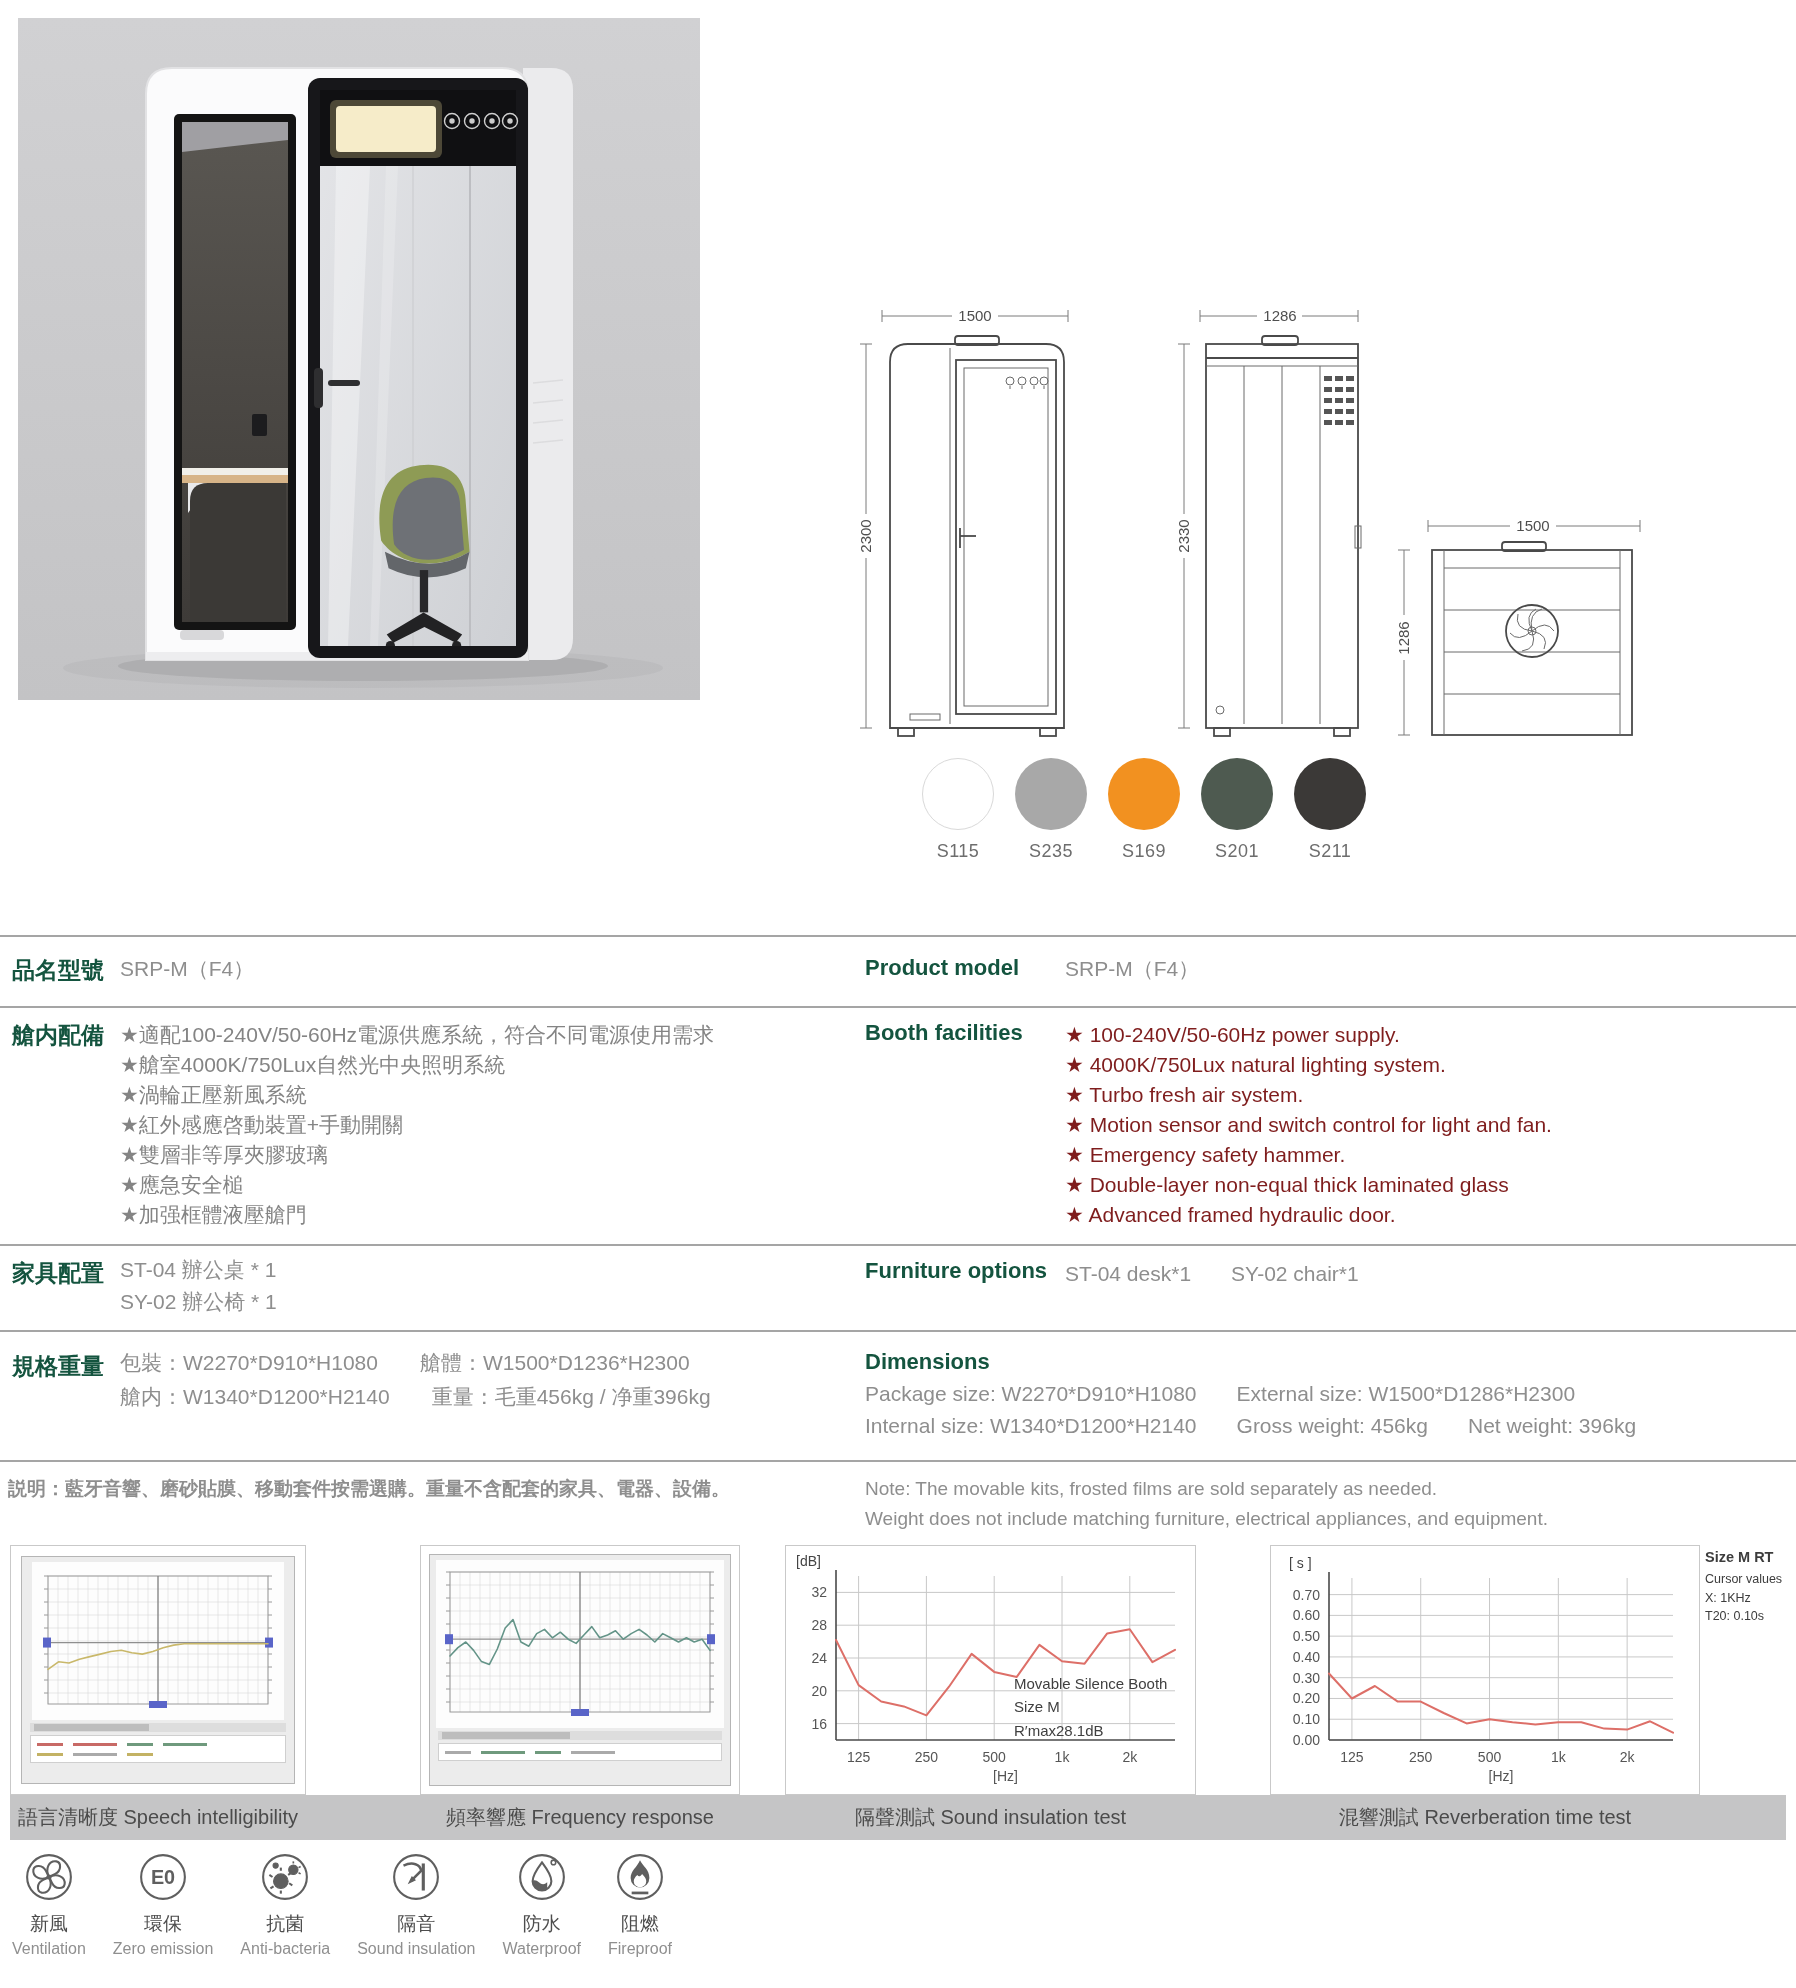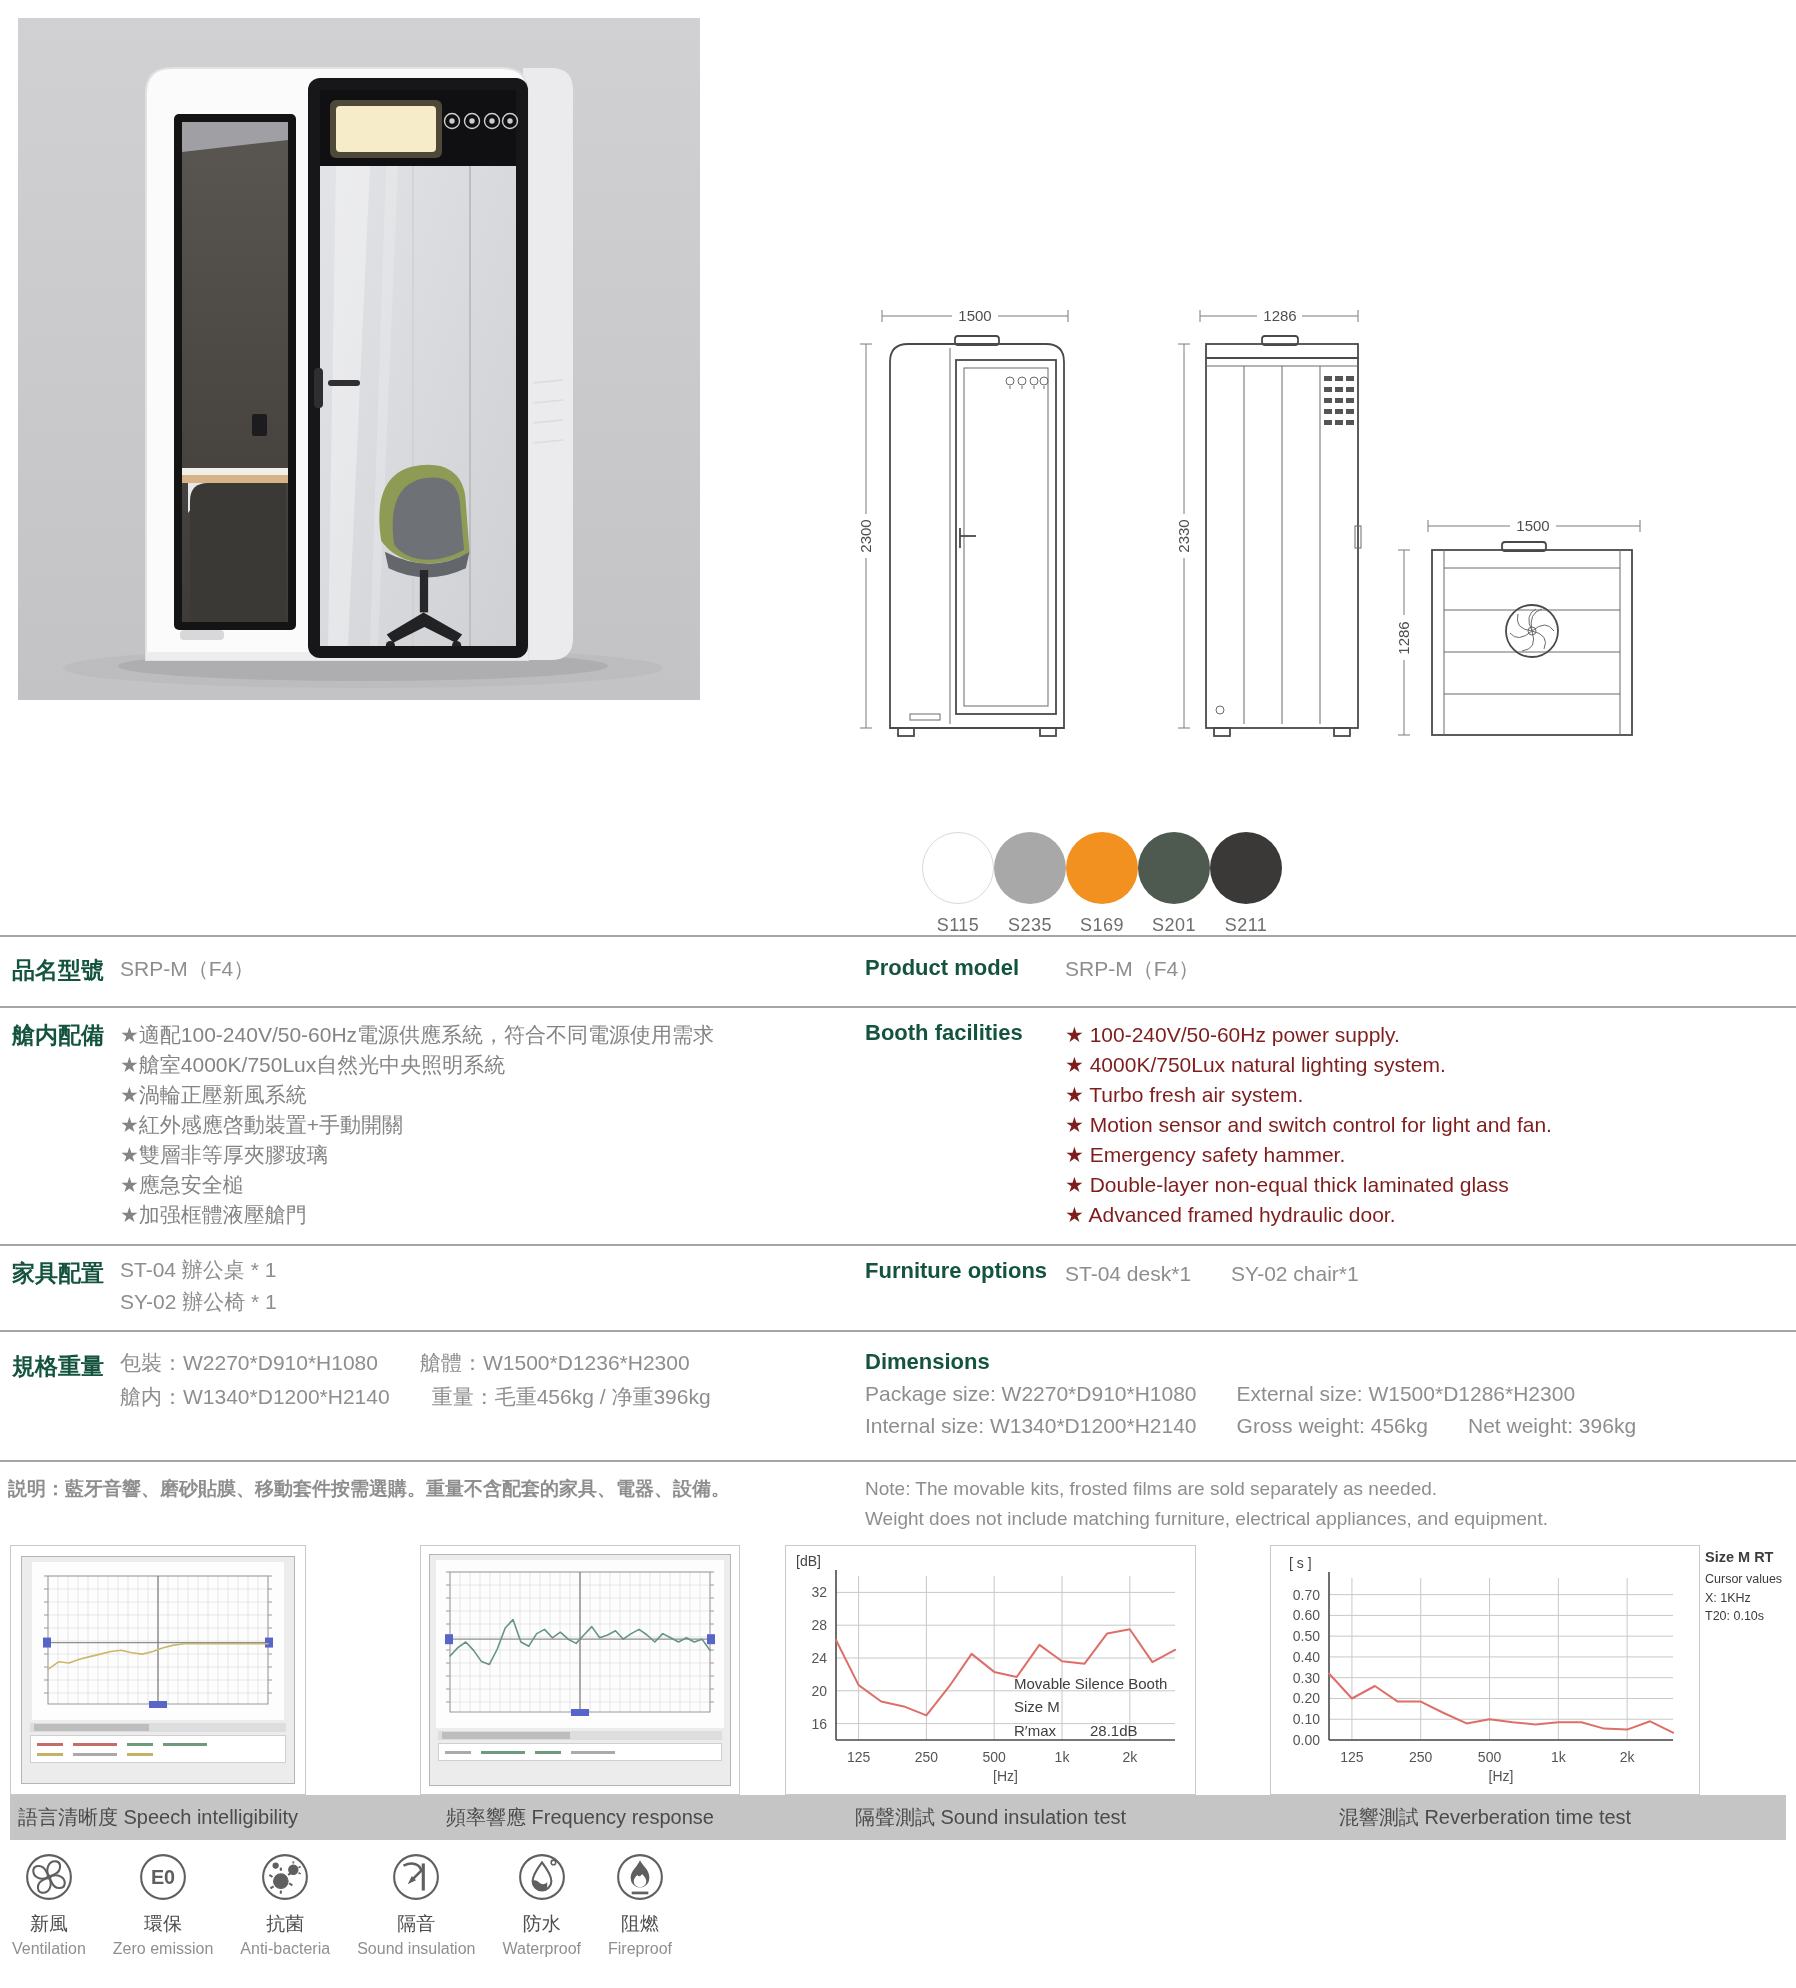--- a/index.html
+++ b/index.html
@@ -8,21 +8,21 @@
 
   
   #photo-panel{position:absolute;left:18px;top:18px;width:682px;height:682px;}
   #drawings{position:absolute;left:720px;top:0;width:1076px;height:760px;}
   .drawing{position:absolute;}
   .drawing text{fill:#4f4f4f;font-size:15px;font-family:"Liberation Sans",sans-serif;}
   .dline{stroke:#4a4a4a;stroke-width:1.8;fill:none;}
   .dthin{stroke:#6a6a6a;stroke-width:1;fill:none;}
   .dim{stroke:#7a7a7a;stroke-width:1;fill:none;}
 
-  #swatches{position:absolute;left:922px;top:832px;display:flex;}
+  #swatches{position:absolute;left:922px;top:758px;display:flex;gap:21px;}
   .swatch{width:72px;text-align:center;}
   .swatch .dot{width:72px;height:72px;border-radius:50%;border:1px solid transparent;box-sizing:border-box;}
   .swatch .code{margin-top:11px;font-size:18px;color:#6d6d6d;letter-spacing:.5px;}
 
   
   #spec{position:absolute;left:0;top:935px;width:1796px;}
   .spec-row{display:flex;border-top:2px solid #a5a5a5;}
   .spec-zh{width:848px;box-sizing:border-box;padding-left:12px;}
   .spec-en{flex:1;box-sizing:border-box;padding-left:17px;}
   .lbl-zh{color:#14543f;font-weight:bold;font-size:23px;flex:0 0 108px;}
@@ -60,21 +60,21 @@
   .sw-thumb{position:absolute;left:4px;top:1px;width:45%;height:7px;background:#bdbdbd;}
   .sw-legend{margin:3px 8px 0;background:#ffffff;border:1px solid #cfcfcf;padding:3px 6px;}
   .sw-legend .lrow{display:flex;align-items:center;gap:10px;height:10px;}
   .dash{display:inline-block;height:3px;width:26px;}
   .dash.red{background:#c86a66;}
   .dash.green{background:#6f9a7d;}
   .dash.yellow{background:#c3b264;}
   .dash.gray{background:#aaaaaa;}
   .dash.w2{width:44px;}
   .annotation{position:absolute;left:228px;top:126px;font-size:15px;color:#3f3f3f;line-height:1.55;}
-  .annotation .rrow{display:flex;gap:34px;}
+  .annotation .rrow{display:flex;}
   #corner-note{position:absolute;left:1705px;top:2px;width:92px;color:#3c3c3c;font-size:12.5px;line-height:1.5;}
   #corner-note .first{font-size:14.5px;font-weight:bold;margin-bottom:1px;}
   #caption-bar{position:absolute;left:10px;top:250px;width:1776px;height:45px;background:#c5c5c6;}
   .cap{position:absolute;top:0;height:45px;line-height:45px;text-align:center;
        font-size:20px;color:#4b4b4b;}
 
   
   #features{position:absolute;left:12px;top:1852px;display:flex;gap:27px;}
   .feature{display:flex;flex-direction:column;align-items:center;min-width:60px;}
   .feature .glyph{width:50px;height:50px;}

